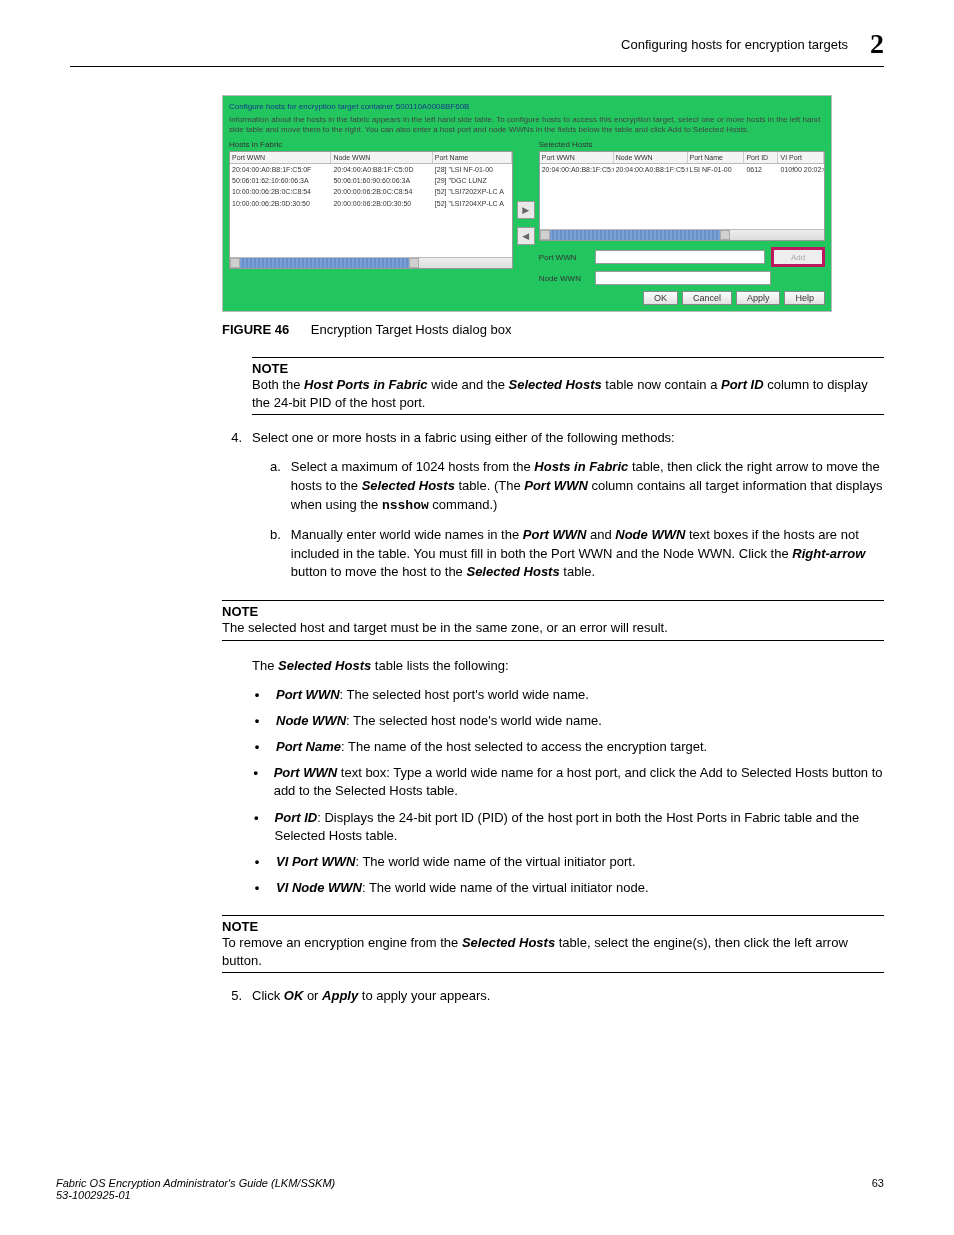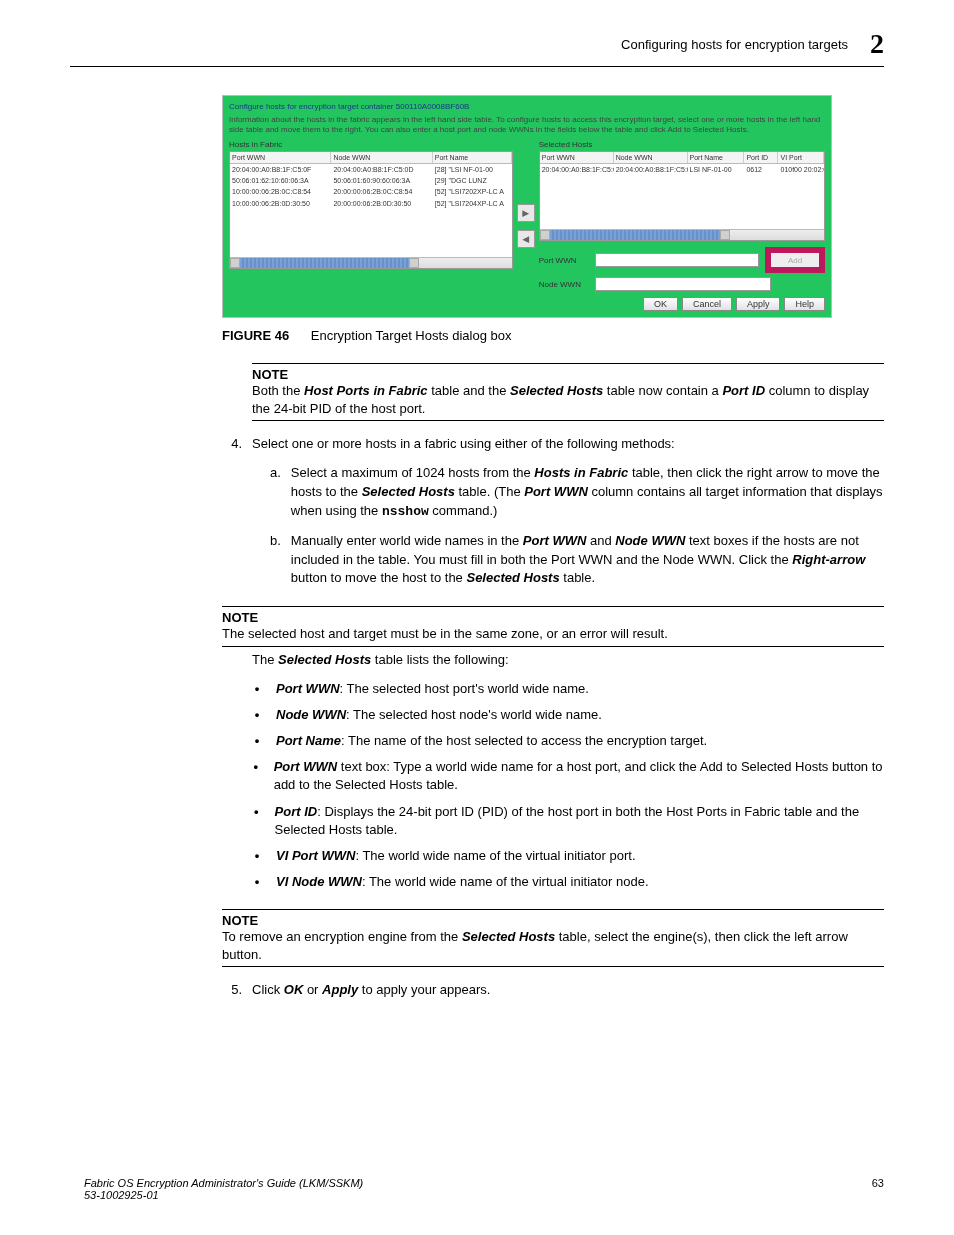--- a/index.html
+++ b/index.html
@@ -65,47 +65,47 @@
   .tbl-row { display:flex; }
   .tbl-row > div { padding:1px 2px; box-sizing:border-box; white-space:nowrap; overflow:hidden;}
   .scroll-h { height:10px; background:linear-gradient(#eee,#ddd); border-top:1px solid #bbb; position:absolute; bottom:0; left:0; right:0; display:flex;}
   .scroll-h::before,.scroll-h::after{content:"";width:10px;background:#d0d0d0;border:1px solid #aaa;box-sizing:border-box;}
   .scroll-h .thumb{width:60%;background:repeating-linear-gradient(90deg,#7aa0d8 0 2px,#6a90c8 2px 4px);}
   .arrowbtn{width:16px;height:16px;background:#e8e8e8;border:1px solid #999;display:flex;align-items:center;justify-content:center;font-size:9px;color:#666;}
   .lower-inputs{margin-top:6px; display:flex; flex-direction:column; gap:4px;}
   .lower-inputs .row{display:flex;align-items:center;gap:6px;}
   .lower-inputs .lbl{width:50px;}
   .lower-inputs .inp{flex:1;height:12px;background:#fff;border:1px solid #999;}
-  .lower-inputs .addbtn{width:48px;height:14px;border:6px solid #be185d;background:#eee;color:#aaa;font-size:8px;display:flex;align-items:center;justify-content:center;}
+  .lower-inputs .addbtn{width:48px;height:14px;border:3px solid #be185d;background:#eee;color:#aaa;font-size:8px;display:flex;align-items:center;justify-content:center;}
   .btnbar{display:flex;justify-content:flex-end;gap:4px;margin-top:6px;}
   .btnbar .btn{border:1px solid #888;background:linear-gradient(#fefefe,#e2e2e2);padding:1px 10px;font-size:9px;}
   .caption { margin-left: 152px; margin-top: 10px; font-size: 13px; }
   .caption .figlabel { font-weight: bold; margin-right: 18px; text-align: center; }
   .note-block {
     margin-left: 182px;
     margin-top: 20px;
   }
   .note-rule-top { border:none; border-top:1.5px solid #000; margin:0 0 3px 0;}
   .note-rule-bot { border:none; border-top:1px solid #000; margin:3px 0 0 0;}
   .note-title { font-weight:bold; font-size:13px;}
   .note-body { font-size:13px; line-height:1.35;}
-  .bodytext { margin-left:152px; margin-top:4px; font-size:13px; line-height:1.45;}
+  .bodytext { margin-left:152px; margin-top:16px; font-size:13px; line-height:1.45;}
   .numitem { display:flex; gap:10px; margin-top:14px; }
   .numitem .num{ width:20px; text-align:right;}
   .subitem { margin-left:200px; margin-top:10px; display:flex; gap:10px; font-size:13px; line-height:1.45;}
   .subitem .let{ width:14px;}
   code.mono { font-family: "Courier New", monospace; font-weight:bold;}
   .note-block2 { margin-left:152px; margin-top:18px;}
   .bullets { margin-left:182px; margin-top:10px; }
   .bullet { display:flex; gap:14px; margin-top:8px; font-size:13px; line-height:1.4;}
   .bullet .dot{width:10px; text-align:center; font-weight:bold;}
   .footer {
     position:absolute;
     bottom:34px;
-    left:84px;
+    left:56px;
     right:70px;
     display:flex;
     justify-content:space-between;
     font-size:11px;
     font-style:italic;
   }
   .footer .pg{font-style:normal;margin-left:33px;}
   b{font-weight:bold;font-style:italic;}
 </style>
 </head>
@@ -204,21 +204,21 @@
 
   <div class="caption">
     <span class="figlabel">FIGURE 46</span>
     <span>Encryption Target Hosts dialog box</span>
   </div>
 
   <div class="note-block">
     <hr class="note-rule-top">
     <div class="note-title">NOTE</div>
     <div class="note-body">
-      <span>Both the </span><b>Host Ports in Fabric</b><span> table and the </span><b>Selected Hosts</b><span> table now contain a </span><b>Port ID</b><span> column to display the 24-bit PID of the host port.</span>
+      <span>Both the </span><b>Host Ports in Fabric</b><span> wide and the </span><b>Selected Hosts</b><span> table now contain a </span><b>Port ID</b><span> column to display the 24-bit PID of the host port.</span>
     </div>
     <hr class="note-rule-bot">
   </div>
 
   <div class="bodytext numitem">
     <div class="num">4.</div>
     <div>Select one or more hosts in a fabric using either of the following methods:</div>
   </div>
 
   <div class="subitem">

